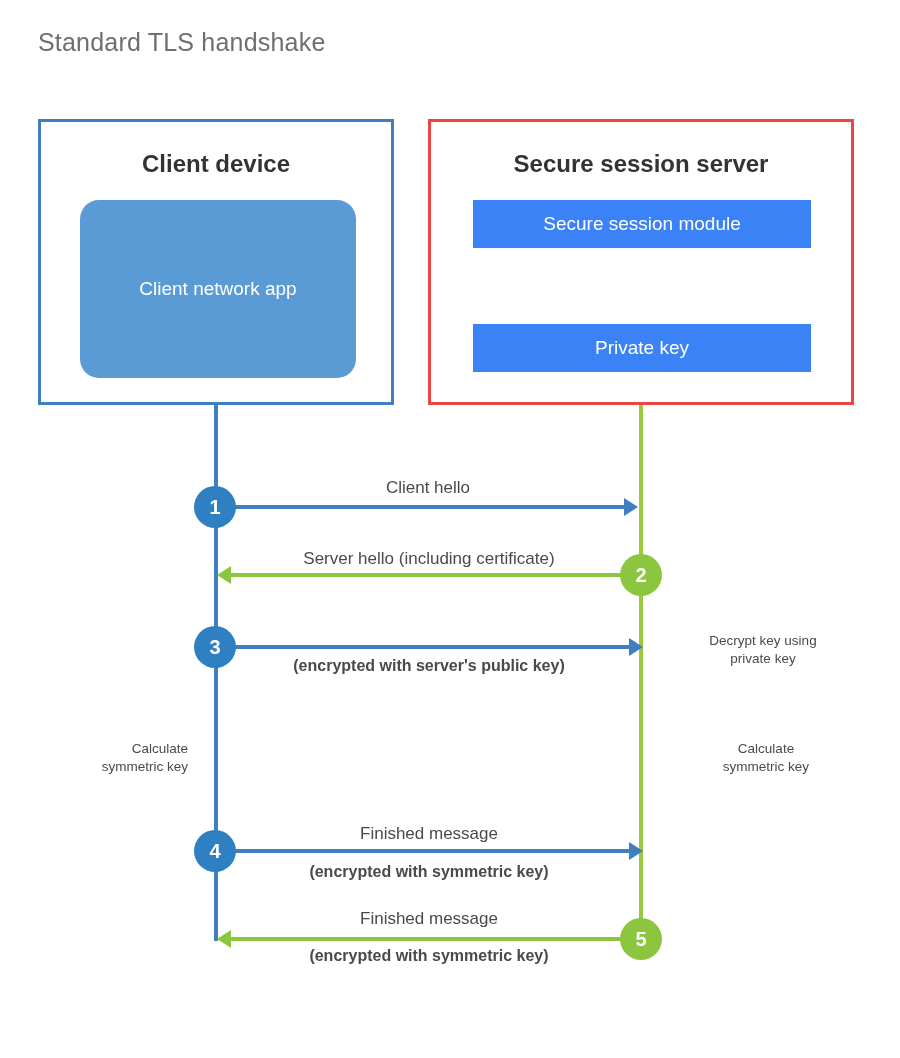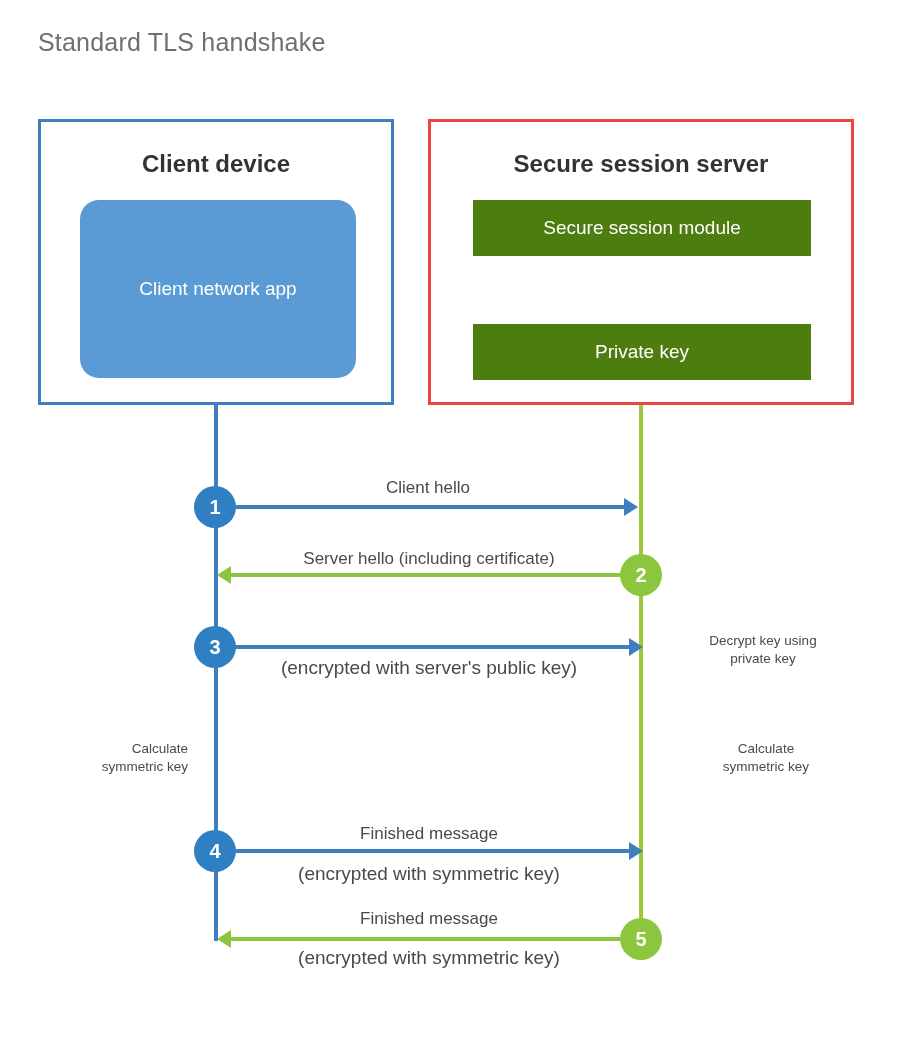--- a/index.html
+++ b/index.html
@@ -85,22 +85,22 @@
     padding: 0 10px;
     box-sizing: border-box;
     border-radius: 19px;
   }
 
   
   .server-component {
     position: absolute;
     left: 42px;
     width: 338px;
-    height: 56px;
-    background: #4d7c0f;
+    height: 48px;
+    background: #3b82f6;
     color: #ffffff;
     font-size: 19px;
     font-weight: 300;
     display: flex;
     align-items: center;
     justify-content: center;
     text-align: center;
     box-sizing: border-box;
   }
   #server-component-0 { top: 78px; }
@@ -161,22 +161,22 @@
     position: absolute;
     text-align: center;
     font-size: 17px;
     font-weight: 300;
     color: #4a4a4a;
     white-space: nowrap;
   }
   .msg-sublabel {
     position: absolute;
     text-align: center;
-    font-size: 19px;
-    font-weight: 400;
+    font-size: 16px;
+    font-weight: 700;
     color: #4a4a4a;
     white-space: nowrap;
   }
 
   
   .side-note {
     position: absolute;
     font-size: 13.5px;
     font-weight: 300;
     color: #4a4a4a;

